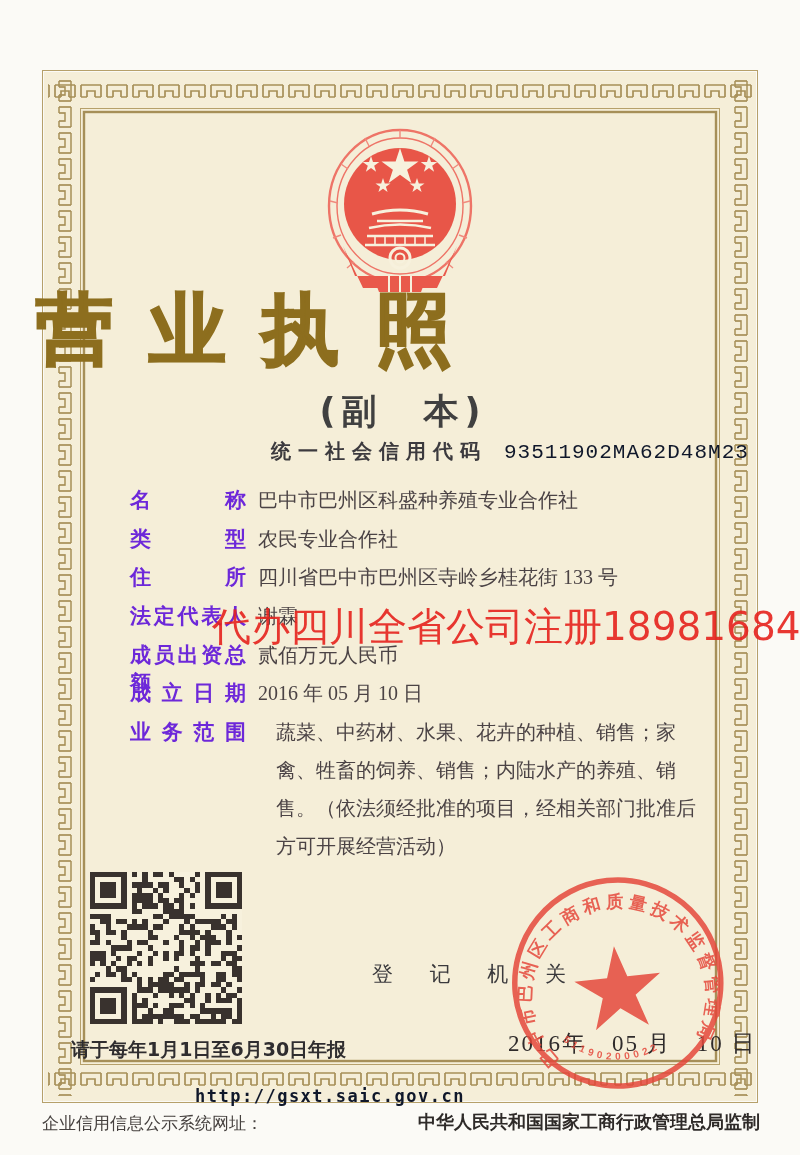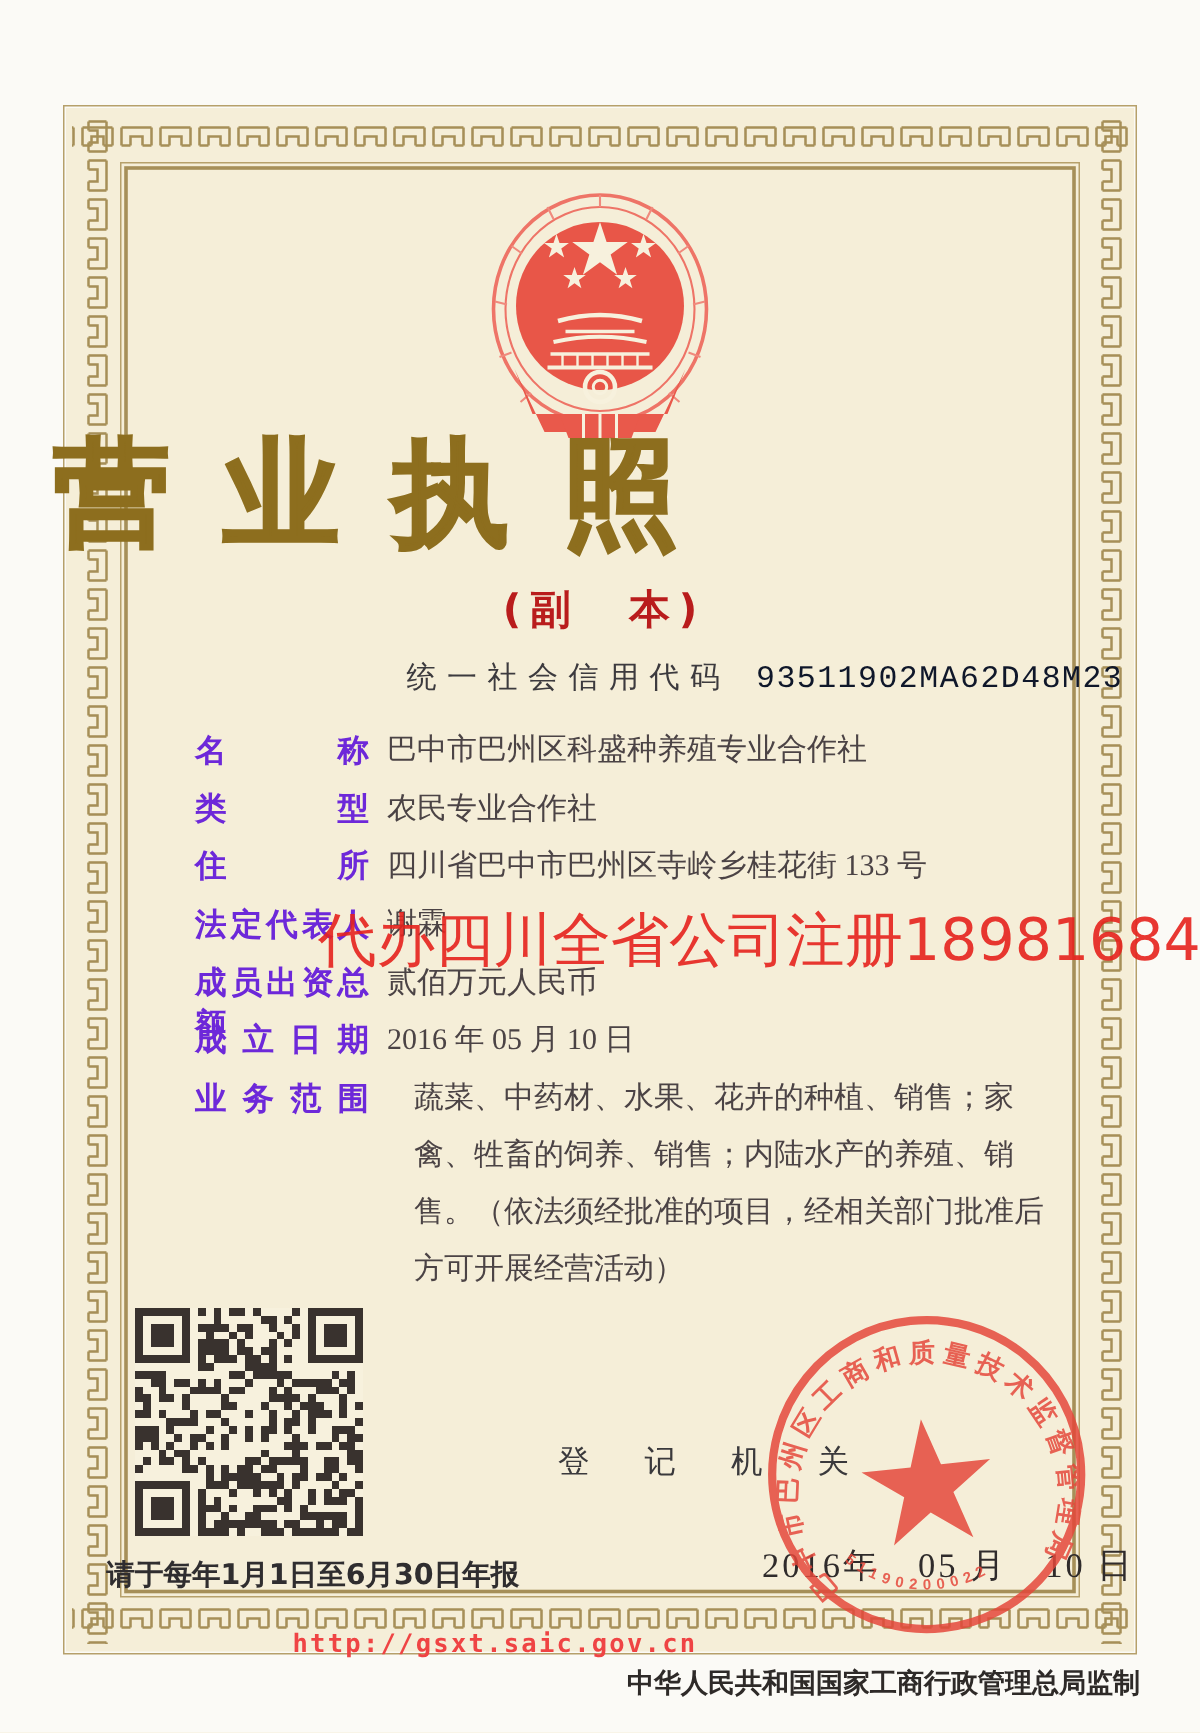--- a/index.html
+++ b/index.html
@@ -16,28 +16,28 @@
 
   .cert-title{
     position:absolute;left:0;right:0;top:288px;text-align:left;
     font-size:77px;font-weight:900;color:#8d6e1e;
     letter-spacing:36px;text-indent:36px;line-height:1.1;
     -webkit-text-stroke:2px #8d6e1e;
     font-family:"DejaVu Sans", sans-serif;
   }
   .cert-subtitle{
     position:absolute;left:0;right:0;top:388px;text-align:center;
-    font-size:27px;font-weight:700;color:#b91c1c;letter-spacing:6px;text-indent:6px;
+    font-size:35px;font-weight:700;color:#404040;letter-spacing:6px;text-indent:6px;
     font-family:"DejaVu Sans", sans-serif;
   }
   .credit-line{
     position:absolute;left:271px;top:438px;display:flex;gap:17px;align-items:baseline;
   }
   .credit-label{
-    font-family:"Liberation Serif", serif;font-weight:400;font-size:20px;
+    font-family:"Liberation Serif", serif;font-weight:700;font-size:20px;
     letter-spacing:7px;color:#3c3a3e;white-space:nowrap;
   }
   .credit-code{
     font-family:Liberation Mono, monospace;font-size:21px;letter-spacing:1px;color:#0f172a;white-space:nowrap;
   }
 
   .field-row{position:absolute;left:130px;display:flex;align-items:flex-start;}
   .f-label{
     display:inline-block;width:116px;flex:0 0 116px;
     font-size:21px;font-weight:700;color:#6d28d9;
@@ -72,21 +72,21 @@
 
   .annual-note{
     position:absolute;left:71px;top:1037px;
     font-size:19px;font-weight:700;color:#2f2d2f;white-space:nowrap;
     font-family:"DejaVu Sans", sans-serif;
   }
 
   .gsxt-url{
     position:absolute;left:195px;top:1086px;z-index:5;
     font-family:"DejaVu Sans Mono", monospace;font-size:17px;font-weight:700;
-    letter-spacing:1.5px;color:#ef4444;white-space:nowrap;
+    letter-spacing:1.5px;color:#0f172a;white-space:nowrap;
   }
 
   .footer-left{
     position:absolute;left:42px;top:1112px;font-size:17px;color:#46413f;white-space:nowrap;
     font-family:"Liberation Sans", sans-serif;
   }
   .footer-right{
     position:absolute;right:40px;top:1110px;font-size:18px;font-weight:700;color:#2e2a28;white-space:nowrap;
     font-family:"Liberation Serif", serif;
   }
@@ -534,14 +534,15 @@
     </text>
     <text font-size="10" font-weight="700" fill="#e5473a" letter-spacing="4" font-family="Liberation Sans, sans-serif">
       <textPath href="#arcBottom" startOffset="28">51190200022</textPath>
     </text>
   </svg>
 
   <div class="annual-note">请于每年1月1日至6月30日年报</div>
 
   <div class="gsxt-url">http://gsxt.saic.gov.cn</div>
 
+  <div class="footer-left">企业信用信息公示系统网址：</div>
   <div class="footer-right">中华人民共和国国家工商行政管理总局监制</div>
 </div>
 
 </body></html>

